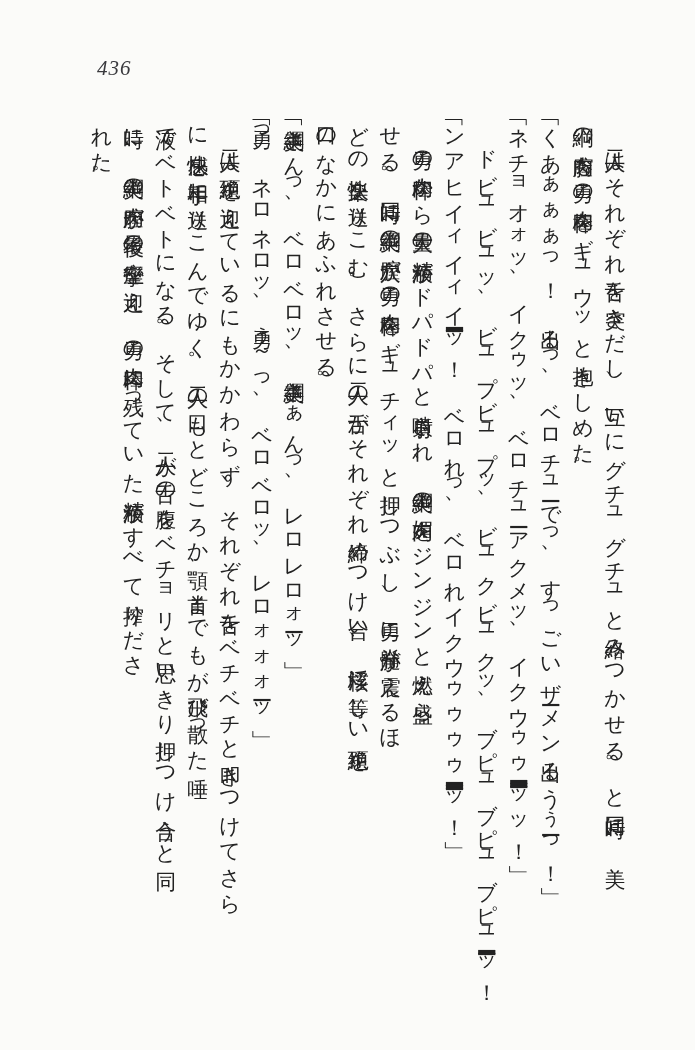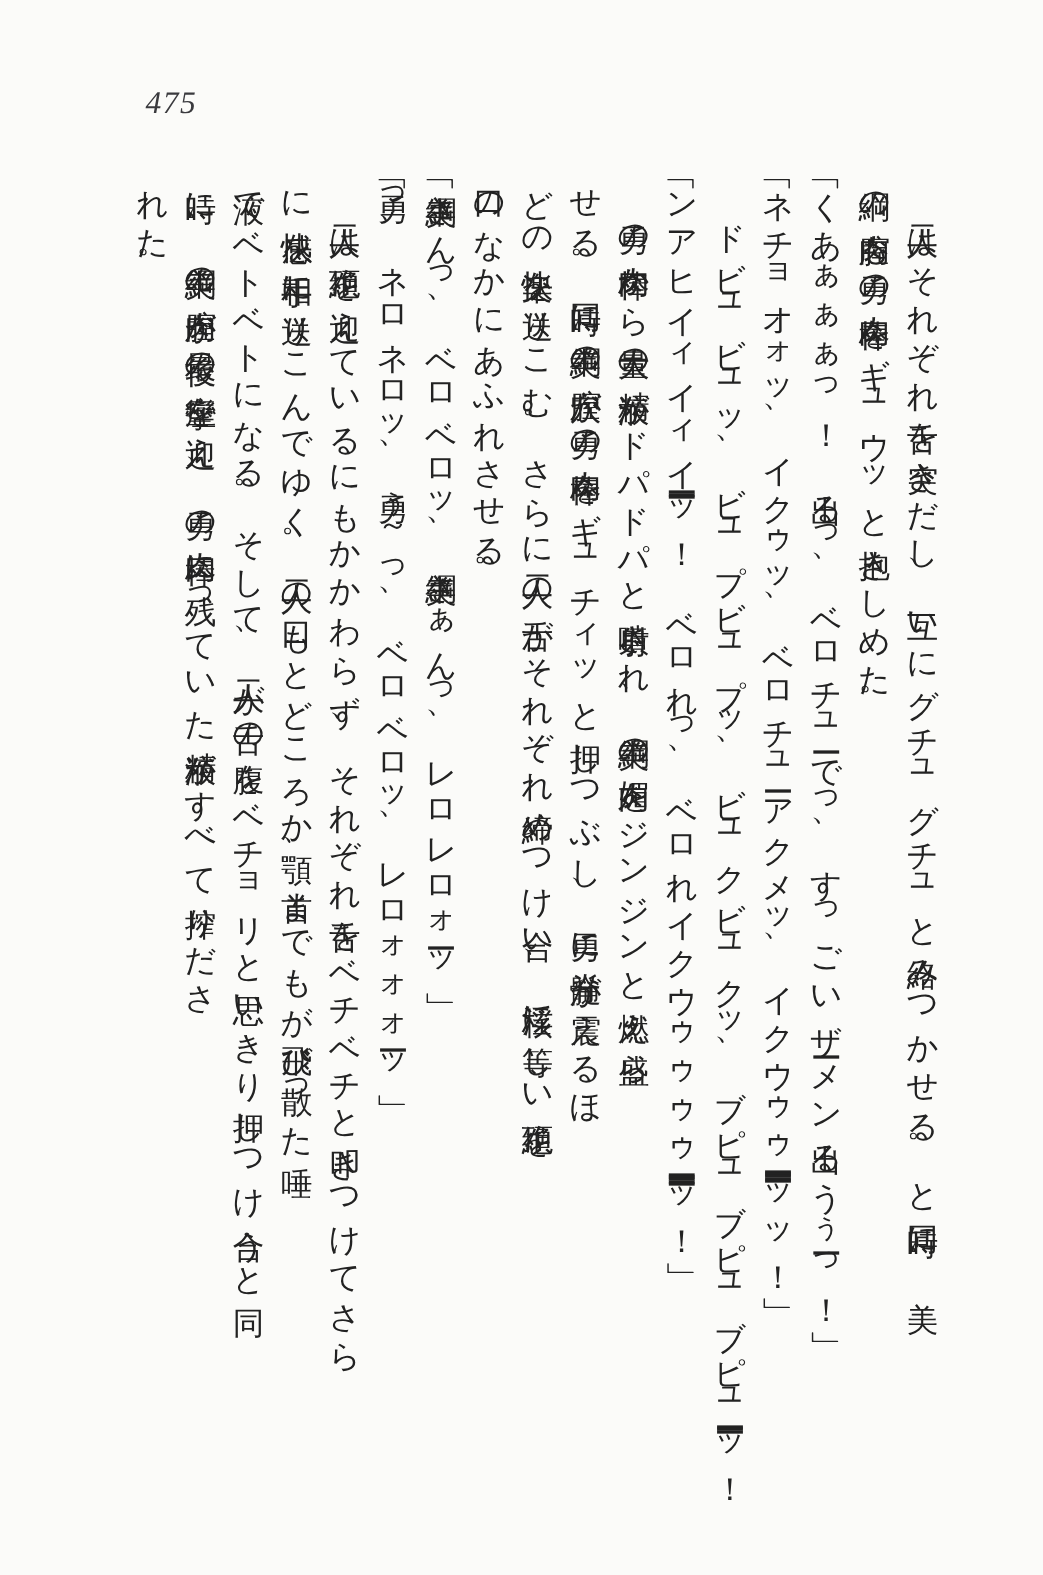--- a/index.html
+++ b/index.html
@@ -44,21 +44,21 @@
   .text-block p.vline {
     margin: 0;
     padding: 0;
     white-space: nowrap;
   }
 </style>
 </head>
 <body>
 
 <main class="page">
-  <div class="page-number">475</div>
+  <div class="page-number">436</div>
   <div class="text-block">
       <p class="vline">　二人はそれぞれ舌を突きだし、互いにグチュグチュと絡みつかせる。と同時に、美</p>
       <p class="vline">綱の膣肉も勇の肉棒をギュウッと抱きしめた。</p>
       <p class="vline">「くあぁぁぁっ！　出るっ、ベロチューでっ、すっごいザーメン出るうぅーっ！」</p>
       <p class="vline">「ネチョオォッ、イクゥッ、ベロチューアクメッ、イクウゥゥーーーーーッッ！」</p>
       <p class="vline">　ドビュビュッ、ビュプビュプッ、ビュクビュクッ、ブピュブピュブピューーーッ！</p>
       <p class="vline">「ンアヒイィイィイーーーッ！　ベロれっ、ベロれイクウゥゥゥゥーーーーーッ！」</p>
       <p class="vline">　勇の肉棒から大量の精液がドパドパと噴射され、美綱の媚肉をジンジンと燃え盛ら</p>
       <p class="vline">せる。同時に美綱の膣穴が勇の肉棒をギュチィッと押しつぶし、勇に脊髄が震えるほ</p>
       <p class="vline">どの快楽を送りこむ。さらに二人の舌がそれぞれ締めつけ合い、淫核に等しい絶頂を</p>

